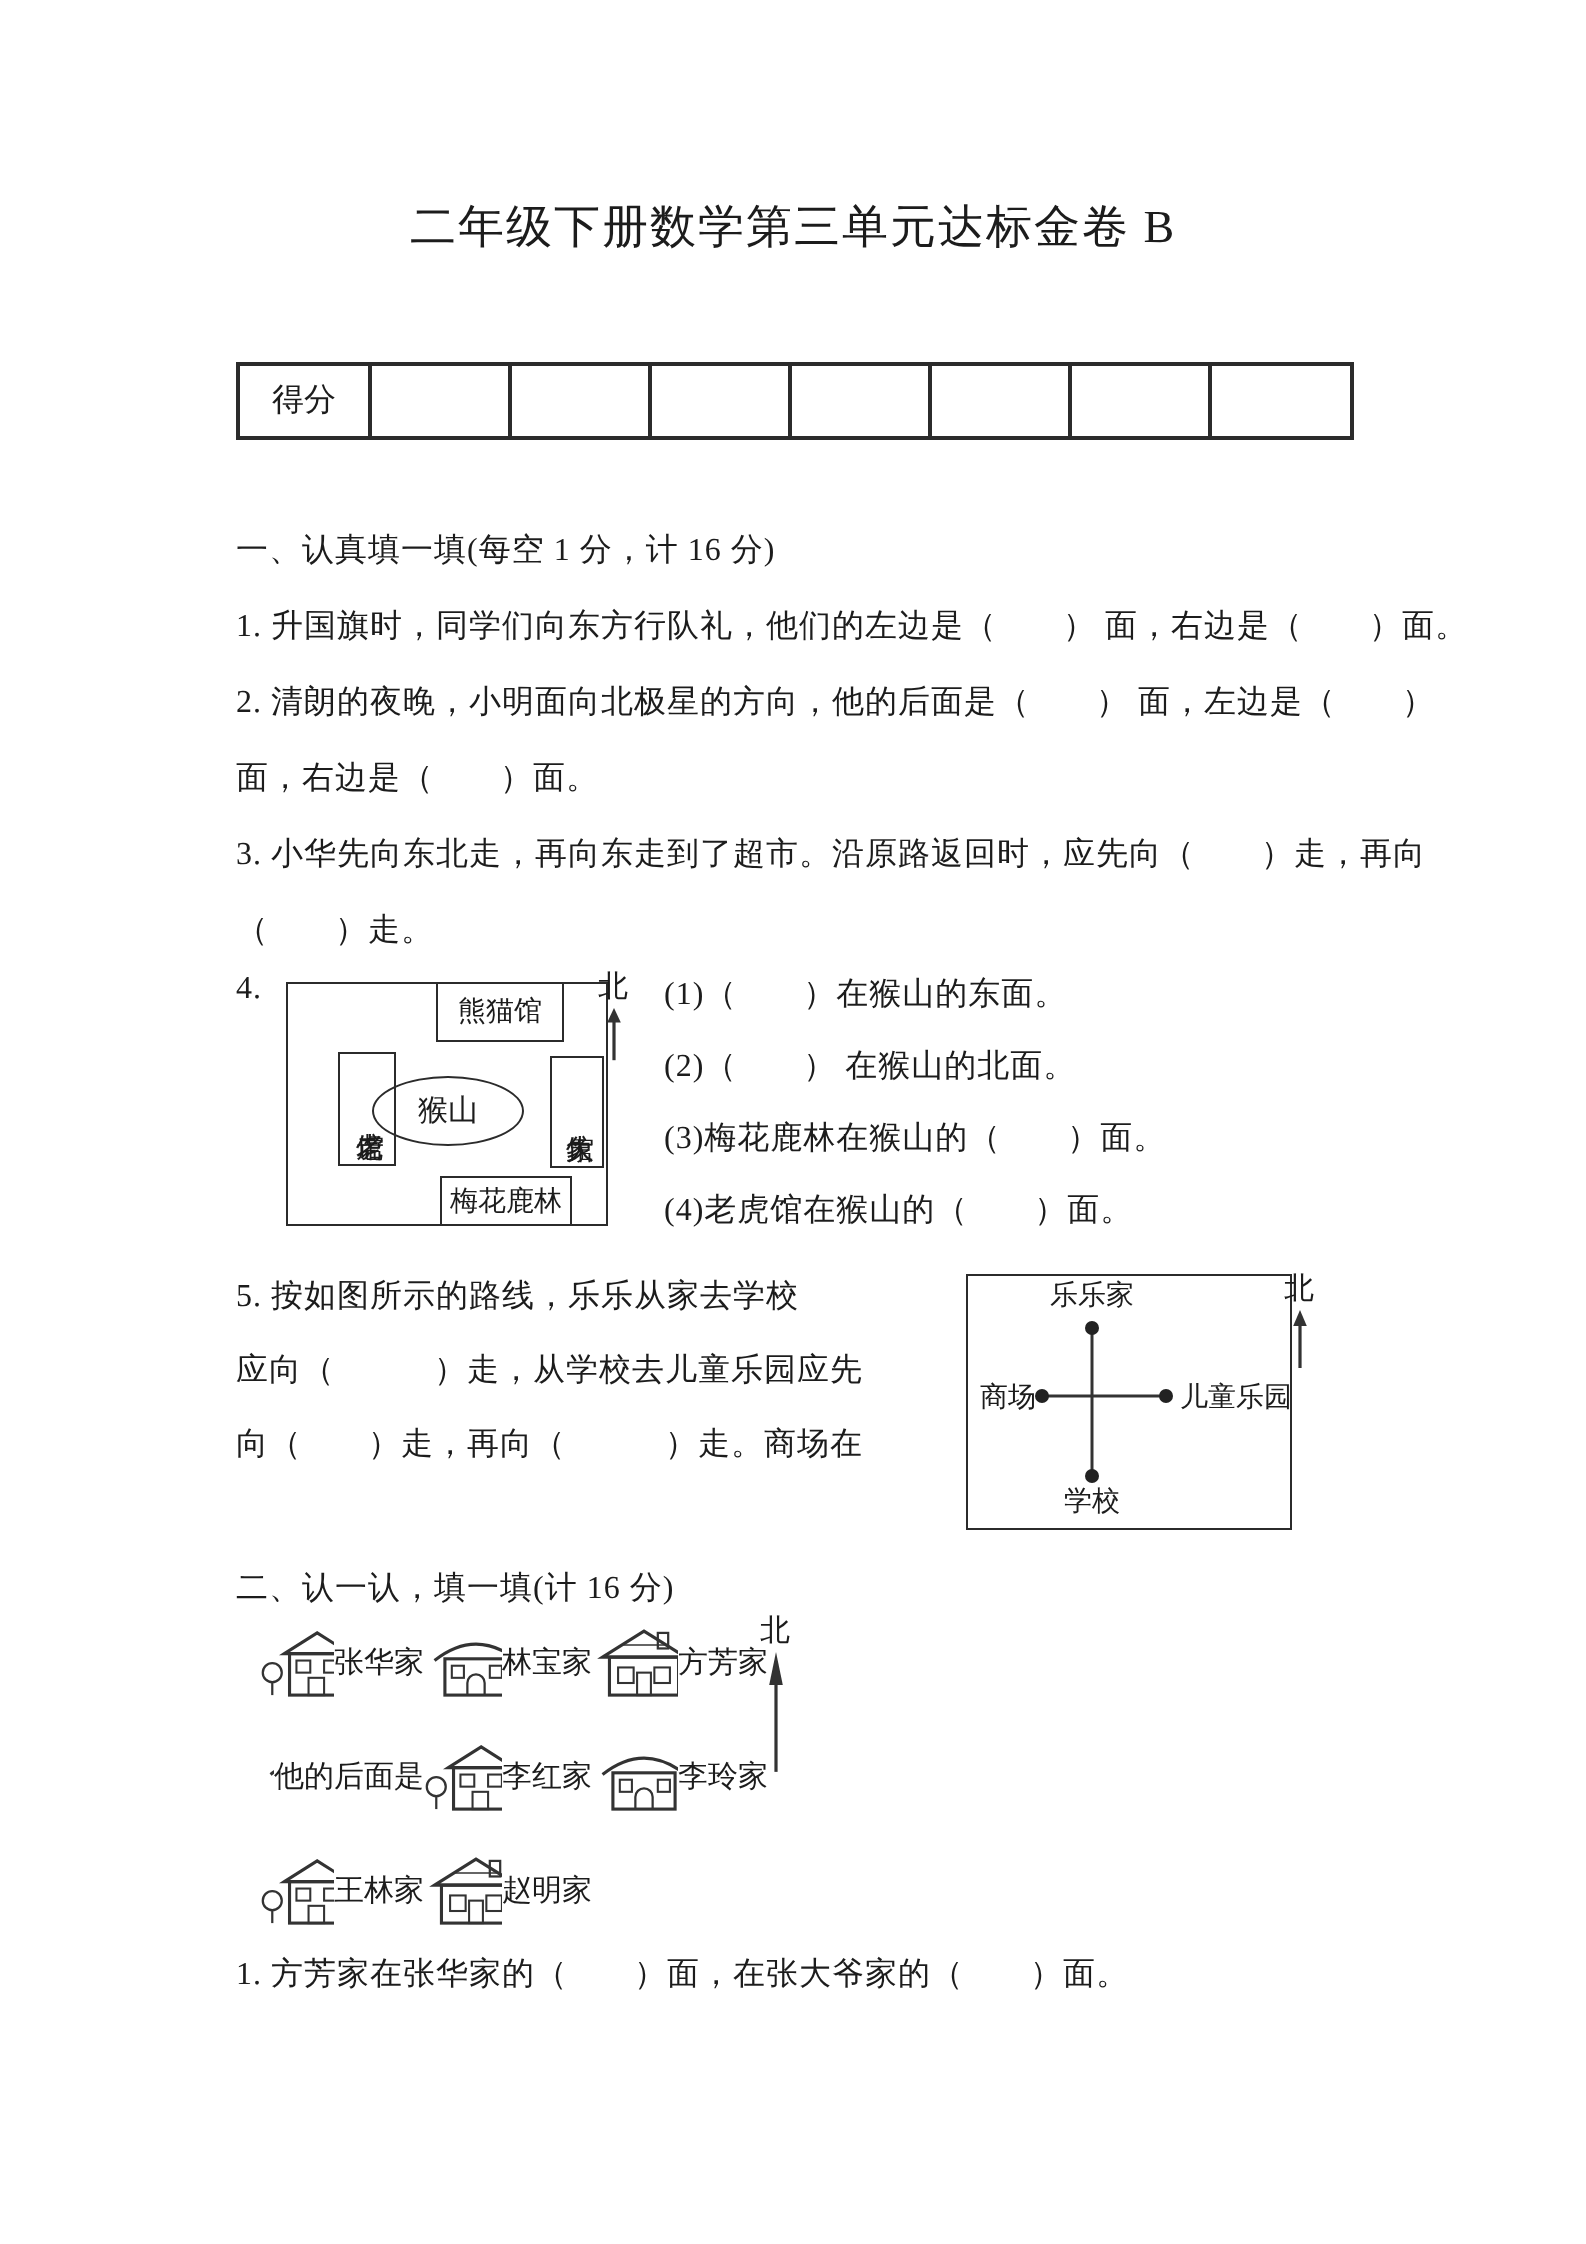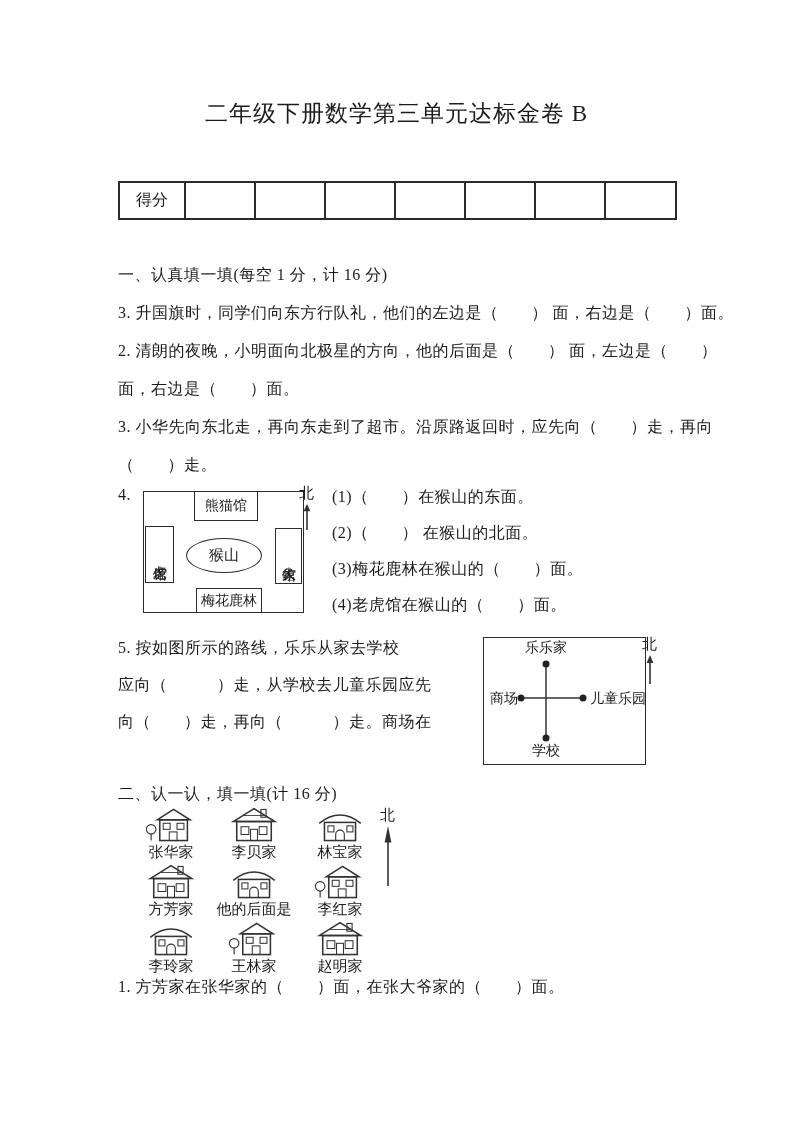--- a/index.html
+++ b/index.html
@@ -31,21 +31,21 @@
   }
   .subq { left:332px; }
   
   .zoo {
     position:absolute; left:143px; top:491px; width:159px; height:120px;
     border:1.6px solid #2b2b2b;
   }
   .zbox {
     position:absolute; border:1.5px solid #2b2b2b; background:#fff;
     display:flex; align-items:center; justify-content:center;
-    font-size:14px; white-space:nowrap;
+    font-size:14px; white-space:nowrap;margin-left:24px;
   }
   .zbox.vert { writing-mode:vertical-rl; text-orientation:upright; line-height:1; }
   .z-top    { left:50px; top:-1px; width:62px; height:28px; }
   .z-left   { left:1px; top:34px; width:27px; height:55px; }
   .z-right  { right:1px; top:36px; width:25px; height:54px; }
   .z-bottom { left:52px; bottom:-1px; width:64px; height:23px; }
   .z-ellipse {
     position:absolute; left:42px; top:46px; width:74px; height:33px;
     border:1.5px solid #2b2b2b; border-radius:50%;
     display:flex; align-items:center; justify-content:center; font-size:15px;
@@ -67,21 +67,21 @@
   .ml-top    { left:62px; top:1px;  transform:translateX(-50%); }
   .ml-left   { left:6px;  top:52px; }
   .ml-right  { left:106px; top:52px; }
   .ml-bottom { left:62px; top:104px; transform:translateX(-50%); }
   
   .houses {
     position:absolute; left:130px; top:803px;
     display:grid; grid-template-columns:82px 84px 88px; grid-auto-rows:57px;
   }
   .house-cell {
-    display:flex; flex-direction:column; align-items:center;
+    display:flex; flex-direction:row; align-items:center;
     justify-content:flex-end;
   }
   .house-cell .house-label { font-size:15px; white-space:nowrap; line-height:16px; }
   svg .ln { stroke:#333; fill:none; }
 </style>
 </head>
 <body>
 
 <div class="page">
 
@@ -140,21 +140,21 @@
       <td></td>
       <td></td>
       <td></td>
       <td></td>
       <td></td>
     </tr>
   </tbody>
     </table>
 
   <div class="line" style="top:265px">一、认真填一填(每空 1 分，计 16 分)</div>
-  <div class="line" style="top:303px">3. 升国旗时，同学们向东方行队礼，他们的左边是（　　） 面，右边是（　　）面。</div>
+  <div class="line" style="top:303px">1. 升国旗时，同学们向东方行队礼，他们的左边是（　　） 面，右边是（　　）面。</div>
   <div class="line" style="top:341px">2. 清朗的夜晚，小明面向北极星的方向，他的后面是（　　） 面，左边是（　　）</div>
   <div class="line" style="top:379px">面，右边是（　　）面。</div>
   <div class="line" style="top:417px">3. 小华先向东北走，再向东走到了超市。沿原路返回时，应先向（　　）走，再向</div>
   <div class="line" style="top:455px">（　　）走。</div>
 
   <div class="line" style="top:486px">4.</div>
   <div class="zoo">
     <div class="zbox z-top">熊猫馆</div>
     <div class="zbox vert z-left">老虎馆</div>
     <div class="zbox vert z-right">大象馆</div>
@@ -201,26 +201,20 @@
 
   <div class="houses">
     <div class="house-cell">
       <svg width="52" height="38">
           <use href="#house-a" width="52" height="38"></use>
         </svg>
       <span class="house-label">张华家</span>
     </div>
     <div class="house-cell">
       <svg width="52" height="38">
-          <use href="#house-b" width="52" height="38"></use>
-        </svg>
-      <span class="house-label">李贝家</span>
-    </div>
-    <div class="house-cell">
-      <svg width="52" height="38">
           <use href="#house-c" width="52" height="38"></use>
         </svg>
       <span class="house-label">林宝家</span>
     </div>
     <div class="house-cell">
       <svg width="52" height="38">
           <use href="#house-b" width="52" height="38"></use>
         </svg>
       <span class="house-label">方芳家</span>
     </div>

